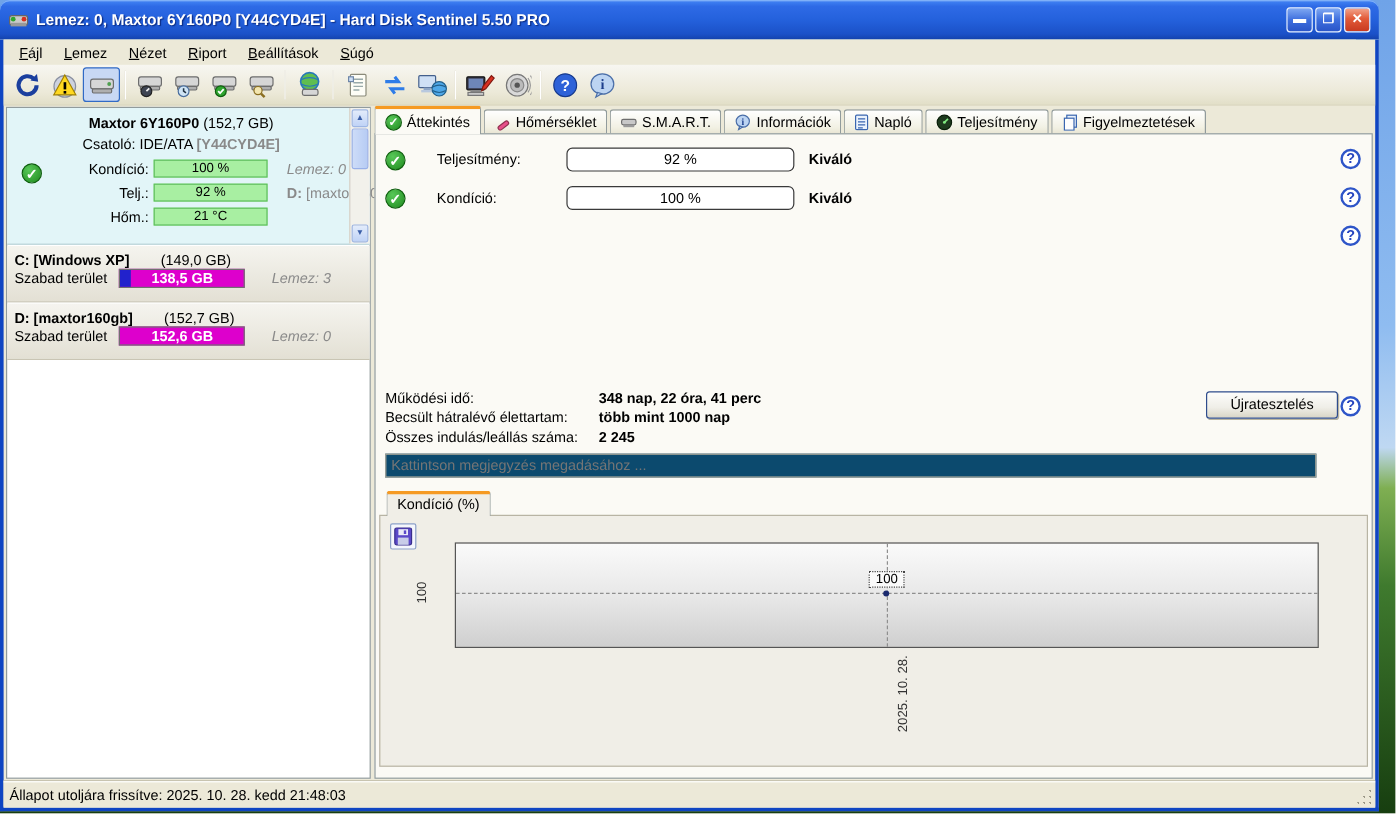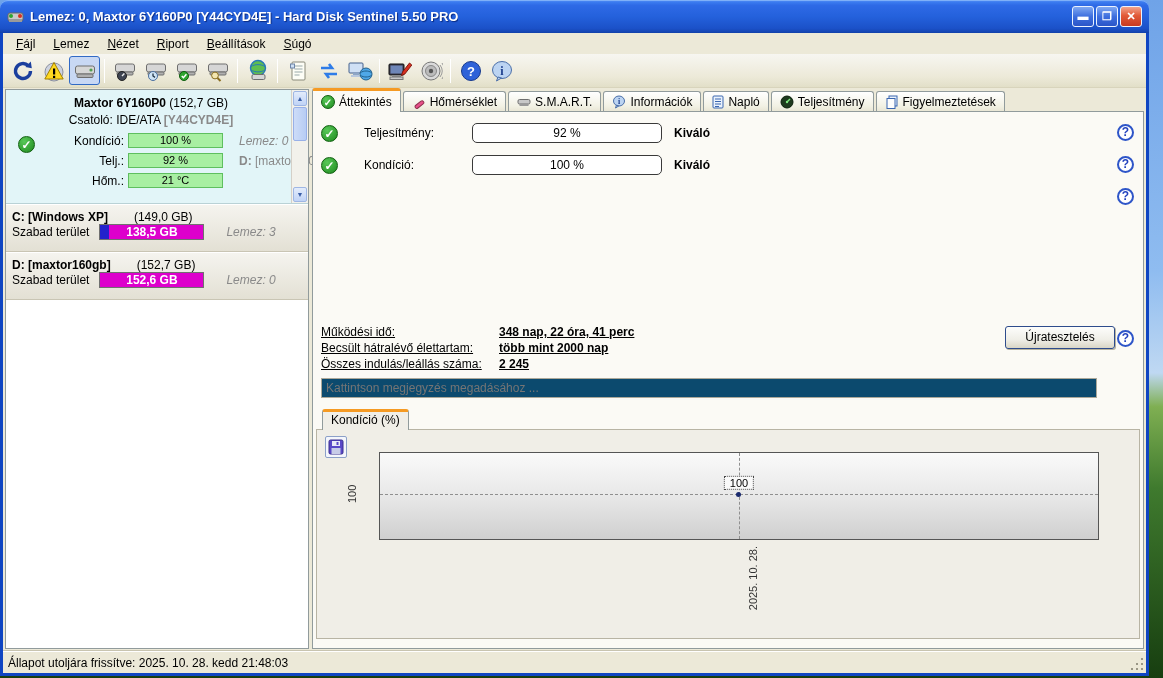--- a/index.html
+++ b/index.html
@@ -87,21 +87,21 @@
 
   .check-badge { width:17px; height:17px; border-radius:50%; background:radial-gradient(circle at 35% 30%,#58C858,#1F8A1F); border:1px solid #0E5E0E;
     color:#fff; font-size:12px; font-weight:bold; text-align:center; line-height:16px; flex:0 0 auto; }
 
   .help { width:17px; height:17px; border:2px solid #2E55C8; border-radius:50%; color:#2443BE; font-weight:bold; font-size:12px; line-height:13px; text-align:center; background:#fff; position:absolute; right:9px; }
 
   .message { position:absolute; left:8px; right:46px; top:72px; height:132px; background:#CCF5CC; border:1px solid #7F9DB9; padding:4px 6px; line-height:16px; }
   .message .line2 { font-weight:bold; margin-top:16px; }
 
   .stats { position:absolute; left:8px; top:212px; }
-  .stat-line { display:flex; height:16px; align-items:center;text-decoration:underline; }
+  .stat-line { display:flex; height:16px; align-items:center; }
   .stat-label { width:178px; }
   .stat-value { font-weight:bold; }
 
   .retest { position:absolute; right:28px; top:214px; width:110px; height:23px; border:1px solid #2E4C8C; border-radius:3px;
     background:linear-gradient(180deg,#FDFDFB 0%,#EFEEE7 60%,#D9D6C6 100%); text-align:center; line-height:21px; box-shadow:1px 1px 0 #B8B4A0; }
 
   .comment { position:absolute; left:8px; right:46px; top:266px; height:20px; border:1px solid #ACA899; background:#0c4a6e; color:#A0A0A0; padding:0 4px; font-size:12px; font-family:"Liberation Sans",sans-serif; }
 
   .chart-tab { position:absolute; left:9px; top:297px; height:21px; padding:0 8px; border:1px solid #919B9C; border-bottom:none; border-top:3px solid #F59A23;
     border-radius:3px 3px 0 0; background:#F0EEE7; line-height:17px; z-index:2; }
@@ -427,21 +427,21 @@
 
         <span class="help" style="top:76px;">?</span>
 
         <div class="stats">
           <div class="stat-line">
               <span class="stat-label">Működési idő:</span>
               <span class="stat-value">348 nap, 22 óra, 41 perc</span>
             </div>
           <div class="stat-line">
               <span class="stat-label">Becsült hátralévő élettartam:</span>
-              <span class="stat-value">több mint 2000 nap</span>
+              <span class="stat-value">több mint 1000 nap</span>
             </div>
           <div class="stat-line">
               <span class="stat-label">Összes indulás/leállás száma:</span>
               <span class="stat-value">2 245</span>
             </div>
         </div>
 
         <div class="retest">Újratesztelés</div>
         <span class="help" style="top:218px;">?</span>
 

